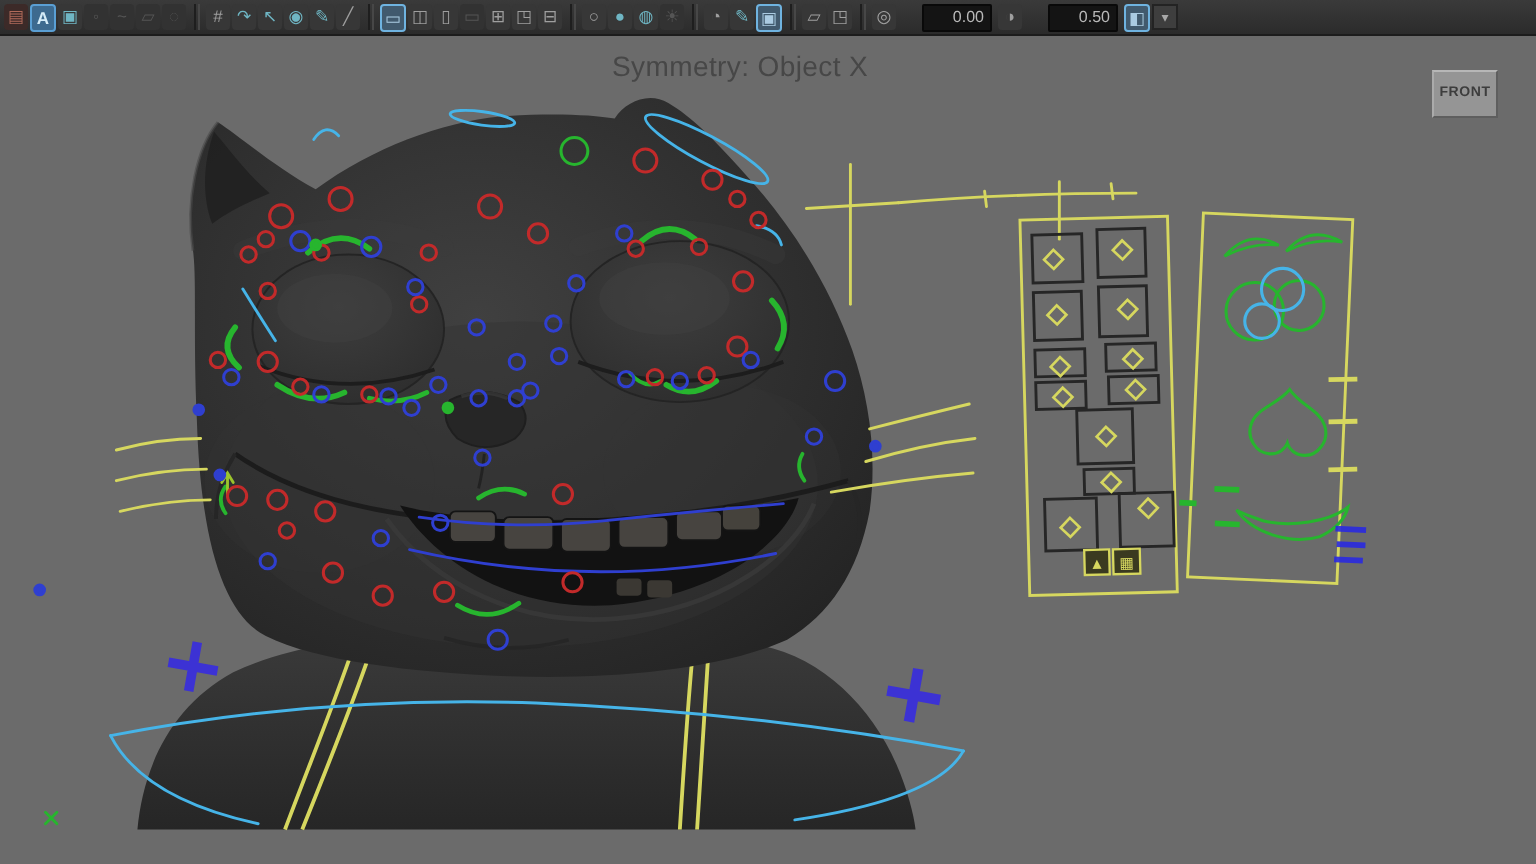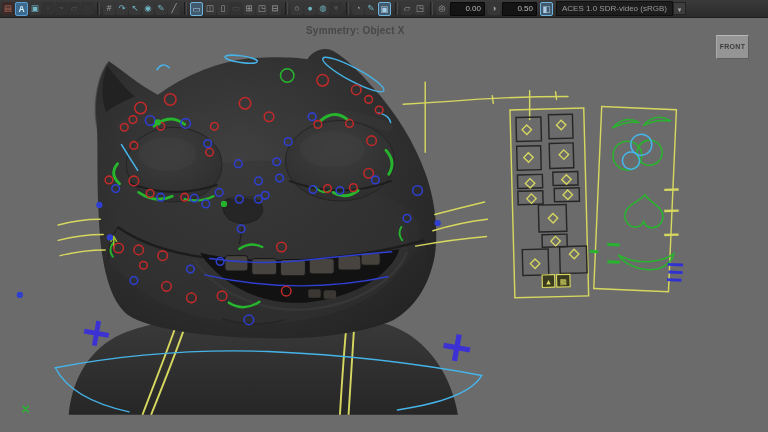--- a/index.html
+++ b/index.html
@@ -10,28 +10,28 @@
   .toolbar{position:absolute;top:0;left:0;width:768px;height:18px;background:linear-gradient(#3a3a3a,#2b2b2b);border-bottom:1px solid #1c1c1c;display:flex;align-items:center;padding-left:2px;box-sizing:border-box;z-index:5;}
   .ticons{display:flex;align-items:center;}
   .ticon{width:12px;height:13px;border-radius:2px;font-size:8.5px;line-height:13px;text-align:center;margin-right:1px;flex:none;background:#373737;color:#9a9a9a;overflow:hidden;}
   .t-maroon{color:#b06a5a;background:#3c2a28;}
   .t-active{background:#3d6a8f;color:#d5ecf8;border:1px solid #5a9fd4;width:11px;height:12px;line-height:12px;font-weight:bold;}
   .t-teal{color:#6fb6c4;}
   .t-dim{color:#555;background:#323232;}
   .t-gray{color:#9f9f9f;}
   .t-selected{border:1px solid #6fb3e0;background:#415a6e;color:#aacbe2;width:11px;height:12px;line-height:12px;}
   .tsep{width:1px;height:13px;border-left:1px solid #1e1e1e;border-right:1px solid #474747;margin:0 3px;flex:none;}
-  .tfield{width:30px;height:12px;background:#141414;color:#b8b8b8;font-size:8px;line-height:12px;text-align:right;padding-right:3px;border:1px solid #090909;border-radius:1px;margin:0 3px 0 1px;flex:none;}
+  .tfield{width:30px;height:12px;background:#141414;color:#b8b8b8;font-size:8px;line-height:12px;text-align:right;padding-right:3px;border:1px solid #090909;border-radius:1px;margin:0 3px 0 12px;flex:none;}
   .tdrop{height:13px;background:#1d1d1d;color:#9a9a9a;font-size:8px;line-height:13px;padding:0 5px;border:1px solid #101010;margin-left:2px;flex:none;white-space:nowrap;}
   .tcaret{width:13px;height:13px;background:#3e3e3e;color:#a8a8a8;font-size:7px;line-height:13px;text-align:center;border:1px solid #232323;box-sizing:border-box;flex:none;}
 
   
   .viewport{position:absolute;top:18px;left:0;width:768px;height:414px;background:#6b6b6b;}
   .viewport svg{position:absolute;top:0;left:0;}
-  .sym-label{position:absolute;top:7px;left:306px;color:#474747;font-size:10px;font-weight:bold;letter-spacing:.2px;z-index:3;}
+  .sym-label{position:absolute;top:7px;left:306px;color:#474747;font-size:14px;font-weight:normal;letter-spacing:.2px;z-index:3;}
   .front-btn{position:absolute;top:17px;left:716px;width:33px;height:24px;background:#959595;border-top:1px solid #b7b7b7;border-left:1px solid #ababab;border-right:1px solid #5e5e5e;border-bottom:1px solid #5e5e5e;box-sizing:border-box;color:#3d3d3d;font-size:7px;font-weight:bold;text-align:center;line-height:22px;letter-spacing:.3px;z-index:3;}
 </style>
 </head>
 <body>
 
 <div class="screen">
 
   <div class="toolbar">
     <div class="ticons">
         <span class="ticon t-maroon">▤</span>
@@ -68,21 +68,20 @@
         <span class="tsep"></span>
         <span class="ticon t-gray">▱</span>
         <span class="ticon t-gray">◳</span>
         <span class="tsep"></span>
       </div>
     <span class="ticon t-gray">◎</span>
     <span class="tfield">0.00</span>
     <span class="ticon t-gray">◑</span>
     <span class="tfield">0.50</span>
     <span class="ticon t-teal t-selected">◧</span>
-    <span class="tdrop">ACES 1.0 SDR-video (sRGB)</span>
     <span class="tcaret">▾</span>
   </div>
 
   <div class="viewport">
     <div class="sym-label">Symmetry: Object X</div>
     <div class="front-btn">FRONT</div>
 
     <svg width="768" height="414" viewBox="0 18 768 432">
       <defs>
         <radialGradient id="headGrad" cx="0.42" cy="0.38" r="0.72">

